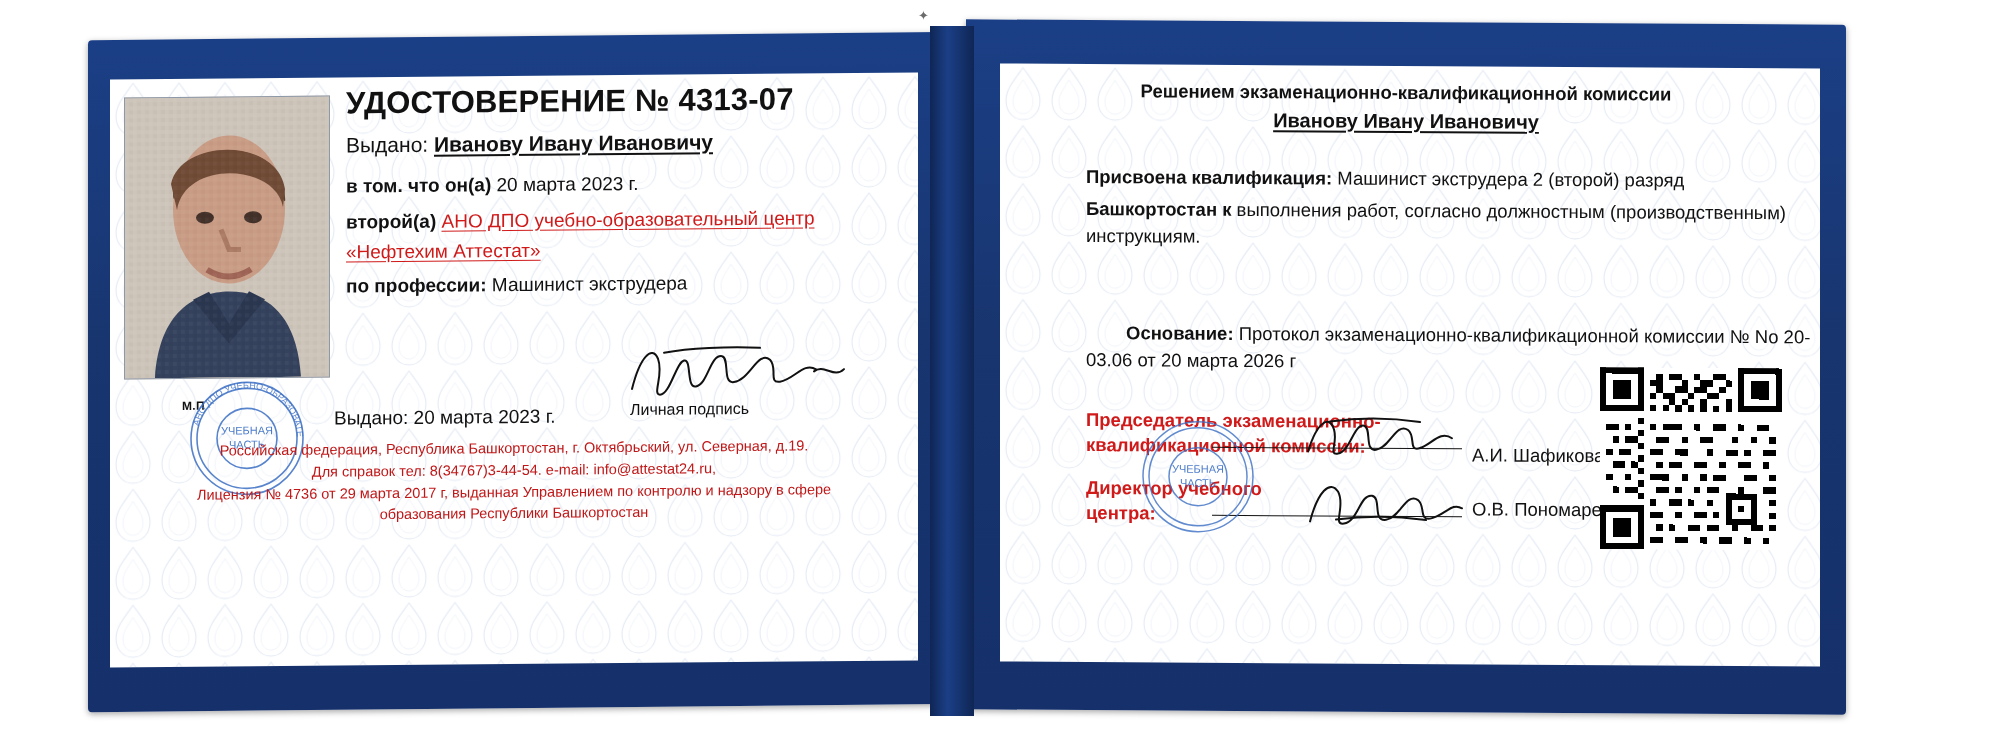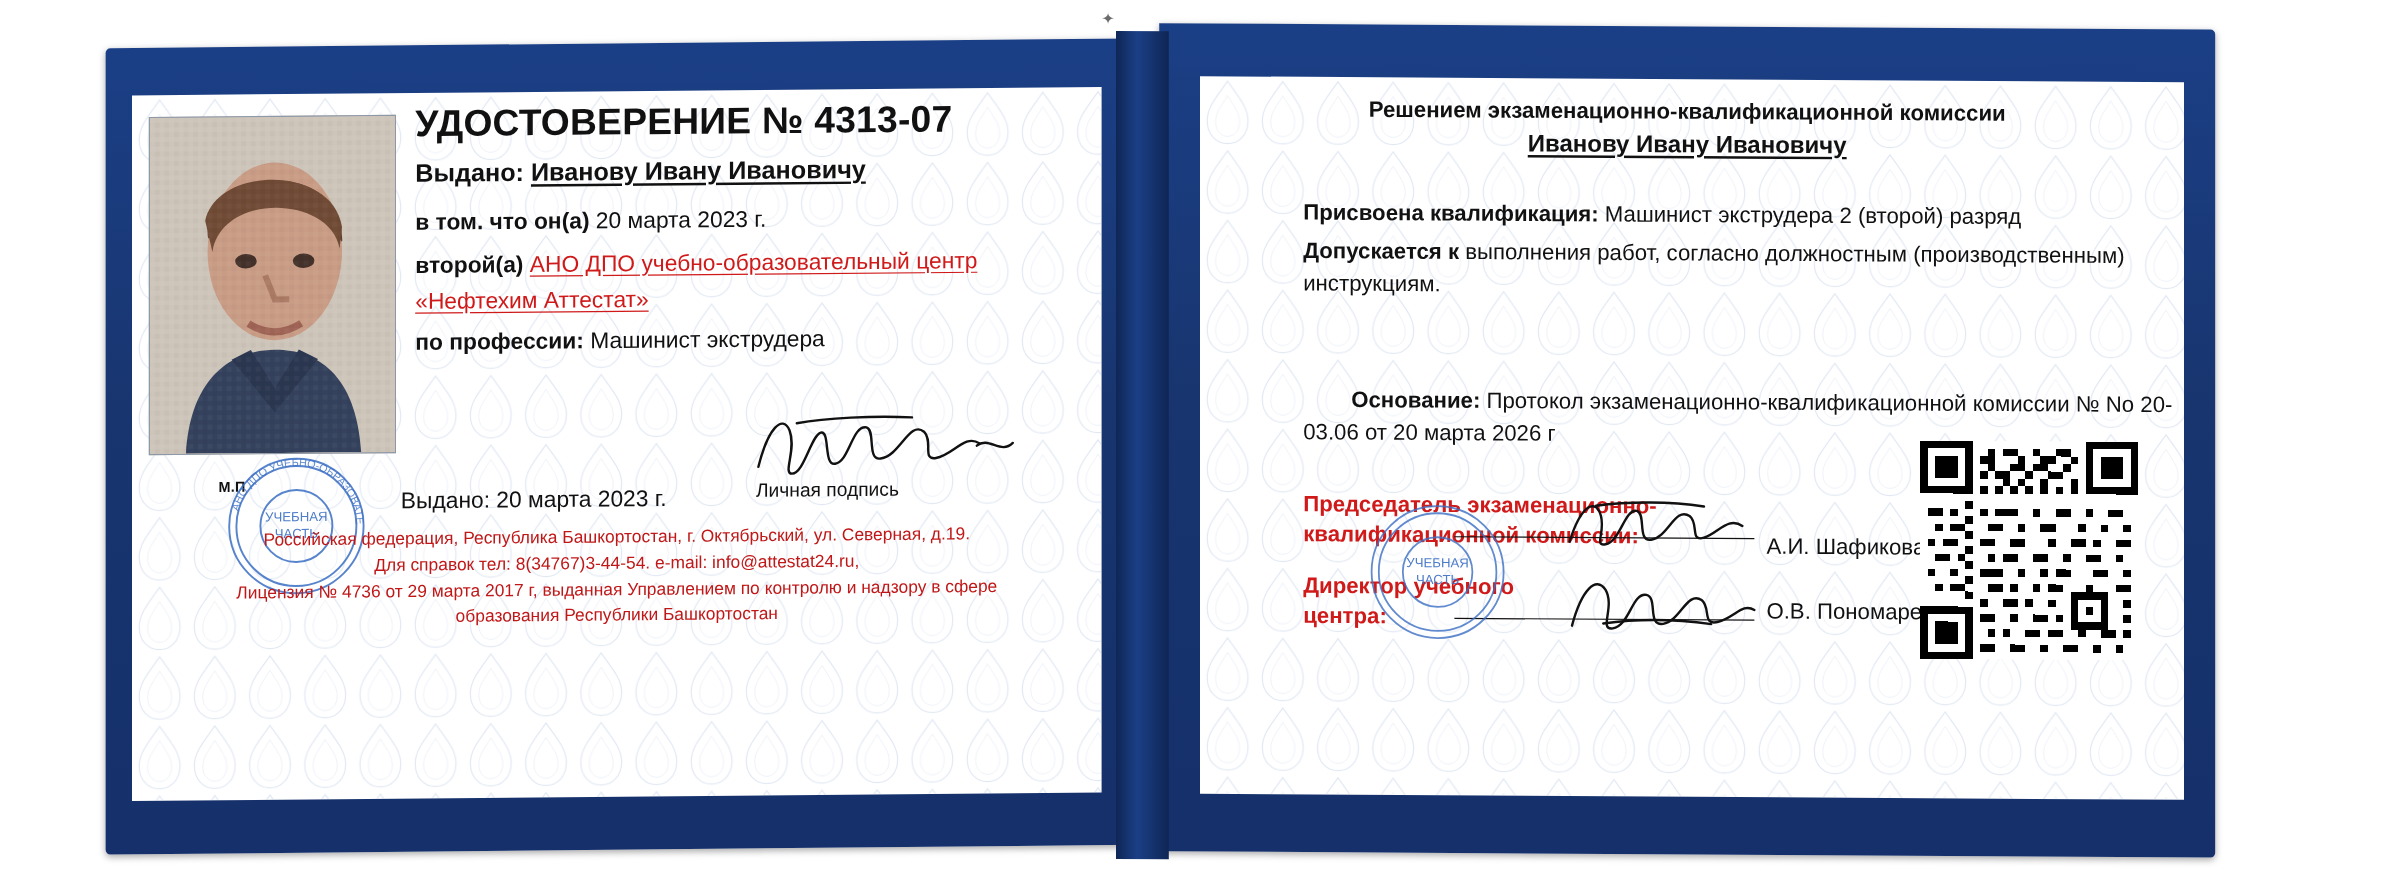--- a/index.html
+++ b/index.html
@@ -117,21 +117,21 @@
     white-space: nowrap;
   }
 
   .line-issued {
     position: absolute;
     left: 236px; top: 56px;
     font-size: 21px;
     color: #111;
     white-space: nowrap;
   }
-  .line-issued b { font-weight: 700; }
+  .line-issued b { font-weight: 400; }
   .name-underline {
     font-weight: 700;
     text-decoration: underline;
     text-underline-offset: 3px;
   }
 
   .line-fact {
     position: absolute;
     left: 236px; top: 98px;
     font-size: 19px;
@@ -454,21 +454,21 @@
     <div class="page-inner">
       <div class="r-head">Решением экзаменационно-квалификационной комиссии</div>
       <div class="r-name">Иванову Ивану Ивановичу</div>
 
       <div class="r-qual">
         <b>Присвоена квалификация:</b>
         <span>Машинист экструдера 2 (второй) разряд</span>
       </div>
 
       <div class="r-allow">
-        <b>Допускается к</b>
+        <b>Башкортостан к</b>
         <span>выполнения работ, согласно должностным (производственным) инструкциям.</span>
       </div>
 
       <div class="r-basis">
         <b>Основание:</b>
         <span>Протокол экзаменационно-квалификационной комиссии № No 20-03.06 от 20 марта 2026 г</span>
       </div>
 
       <div class="r-chair-label">Председатель экзаменационно-квалификационной комиссии:</div>
       <div class="sign-rule rule-chair"></div>

